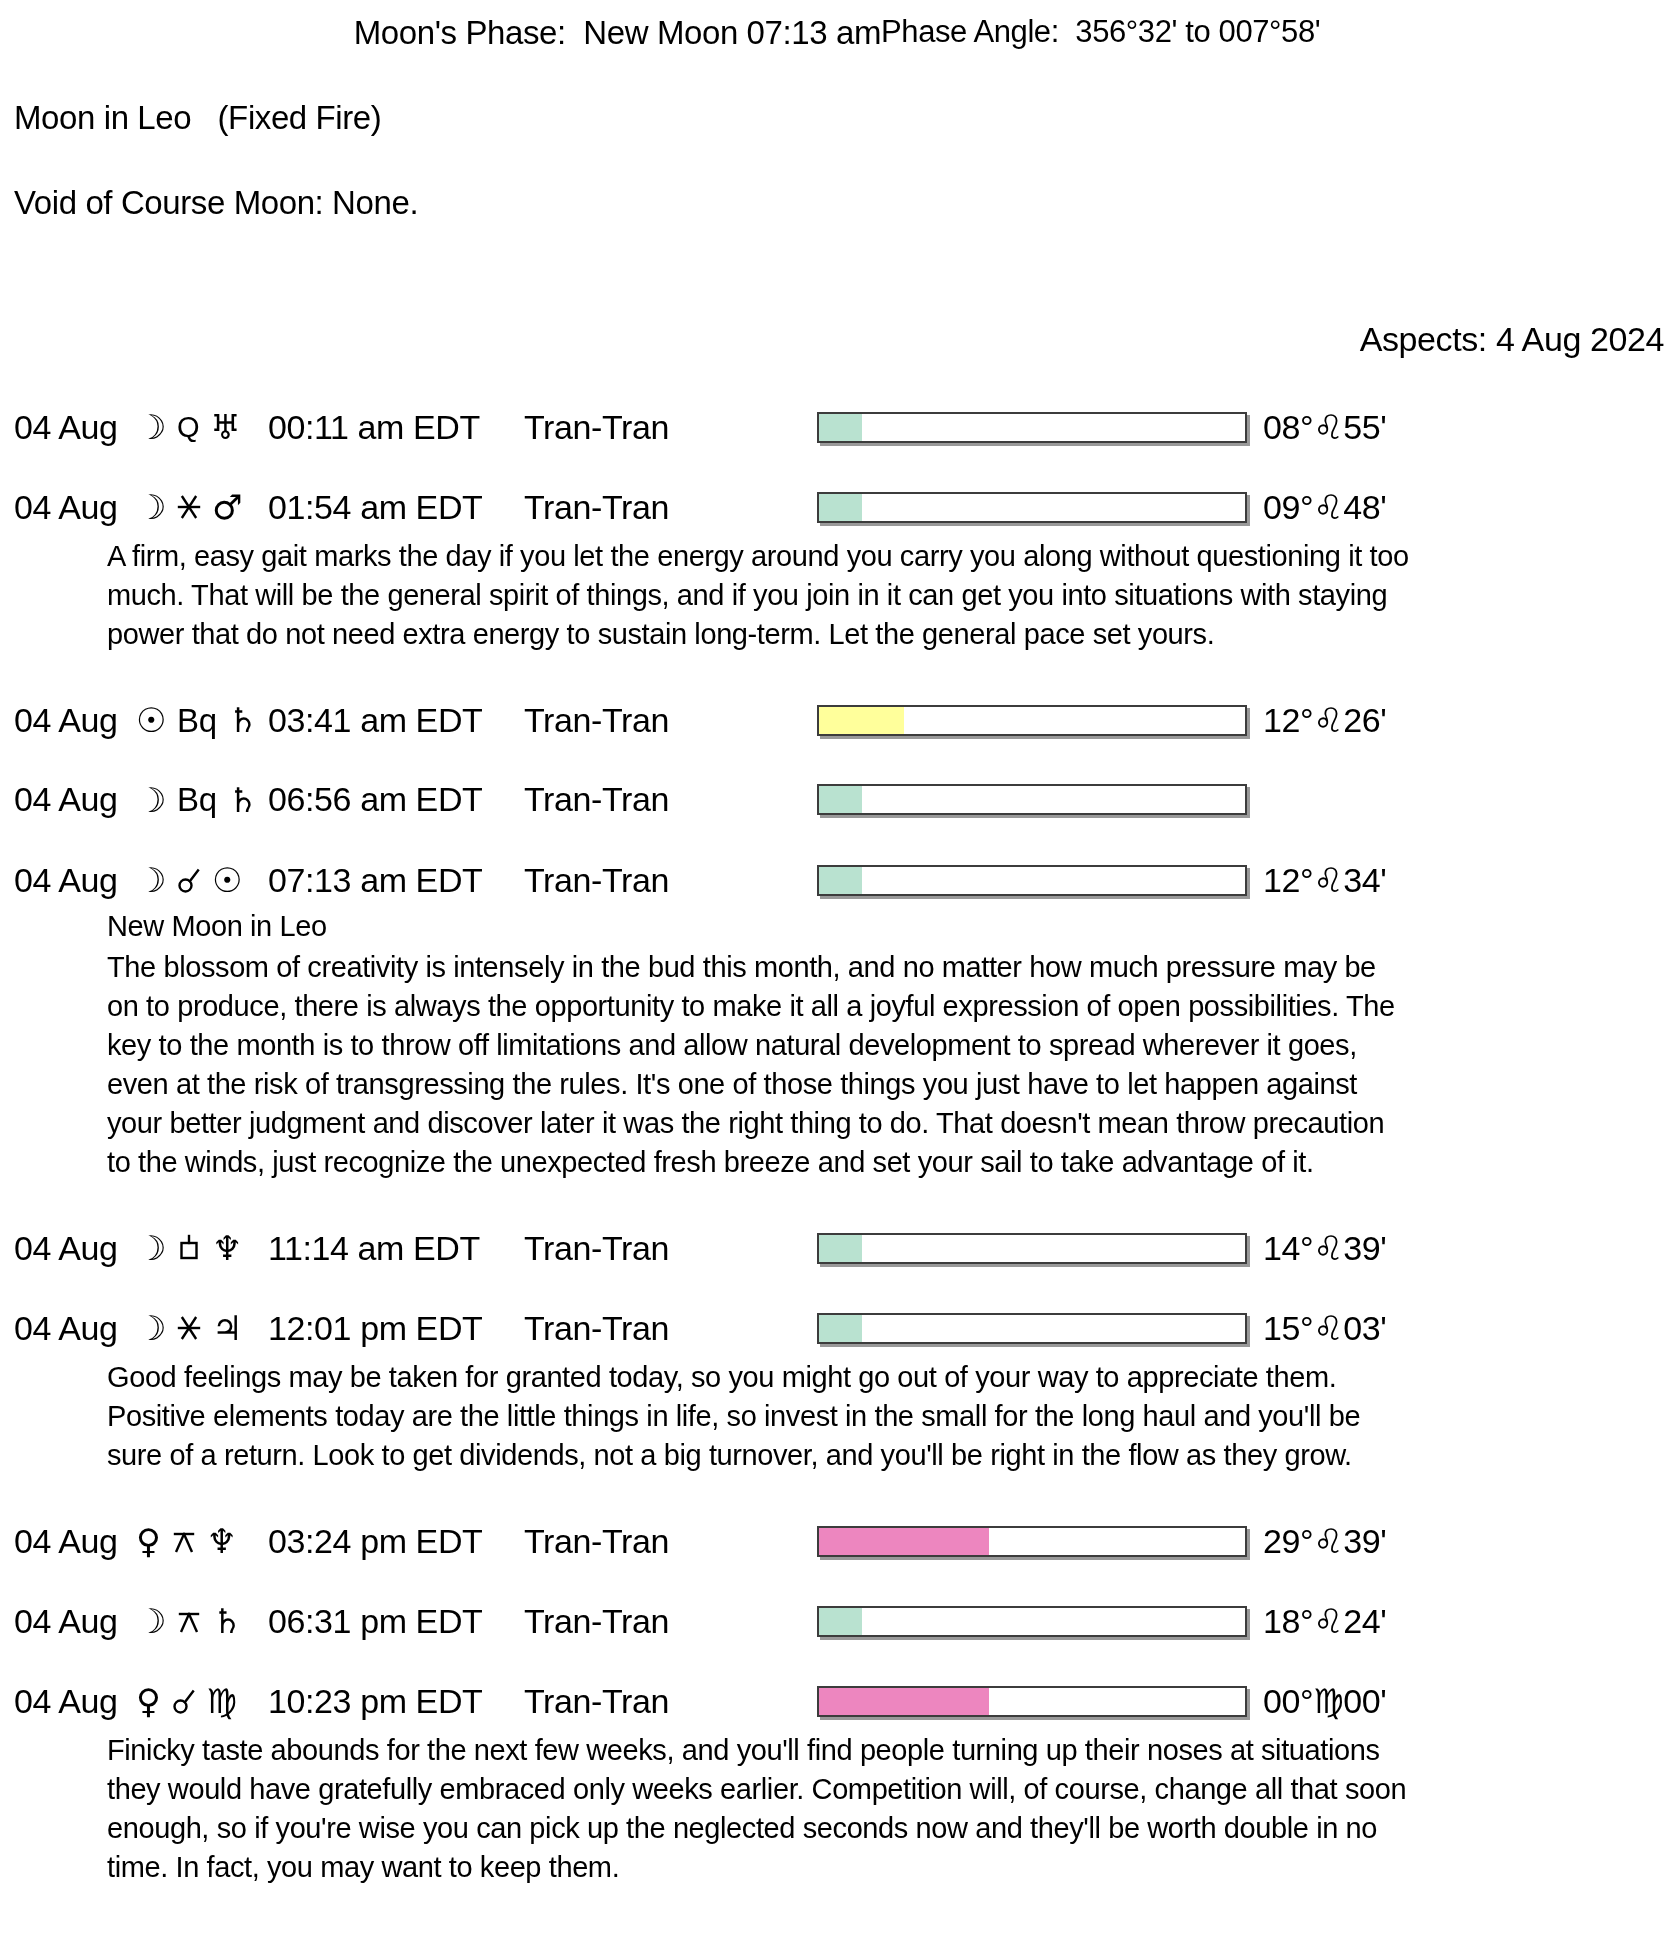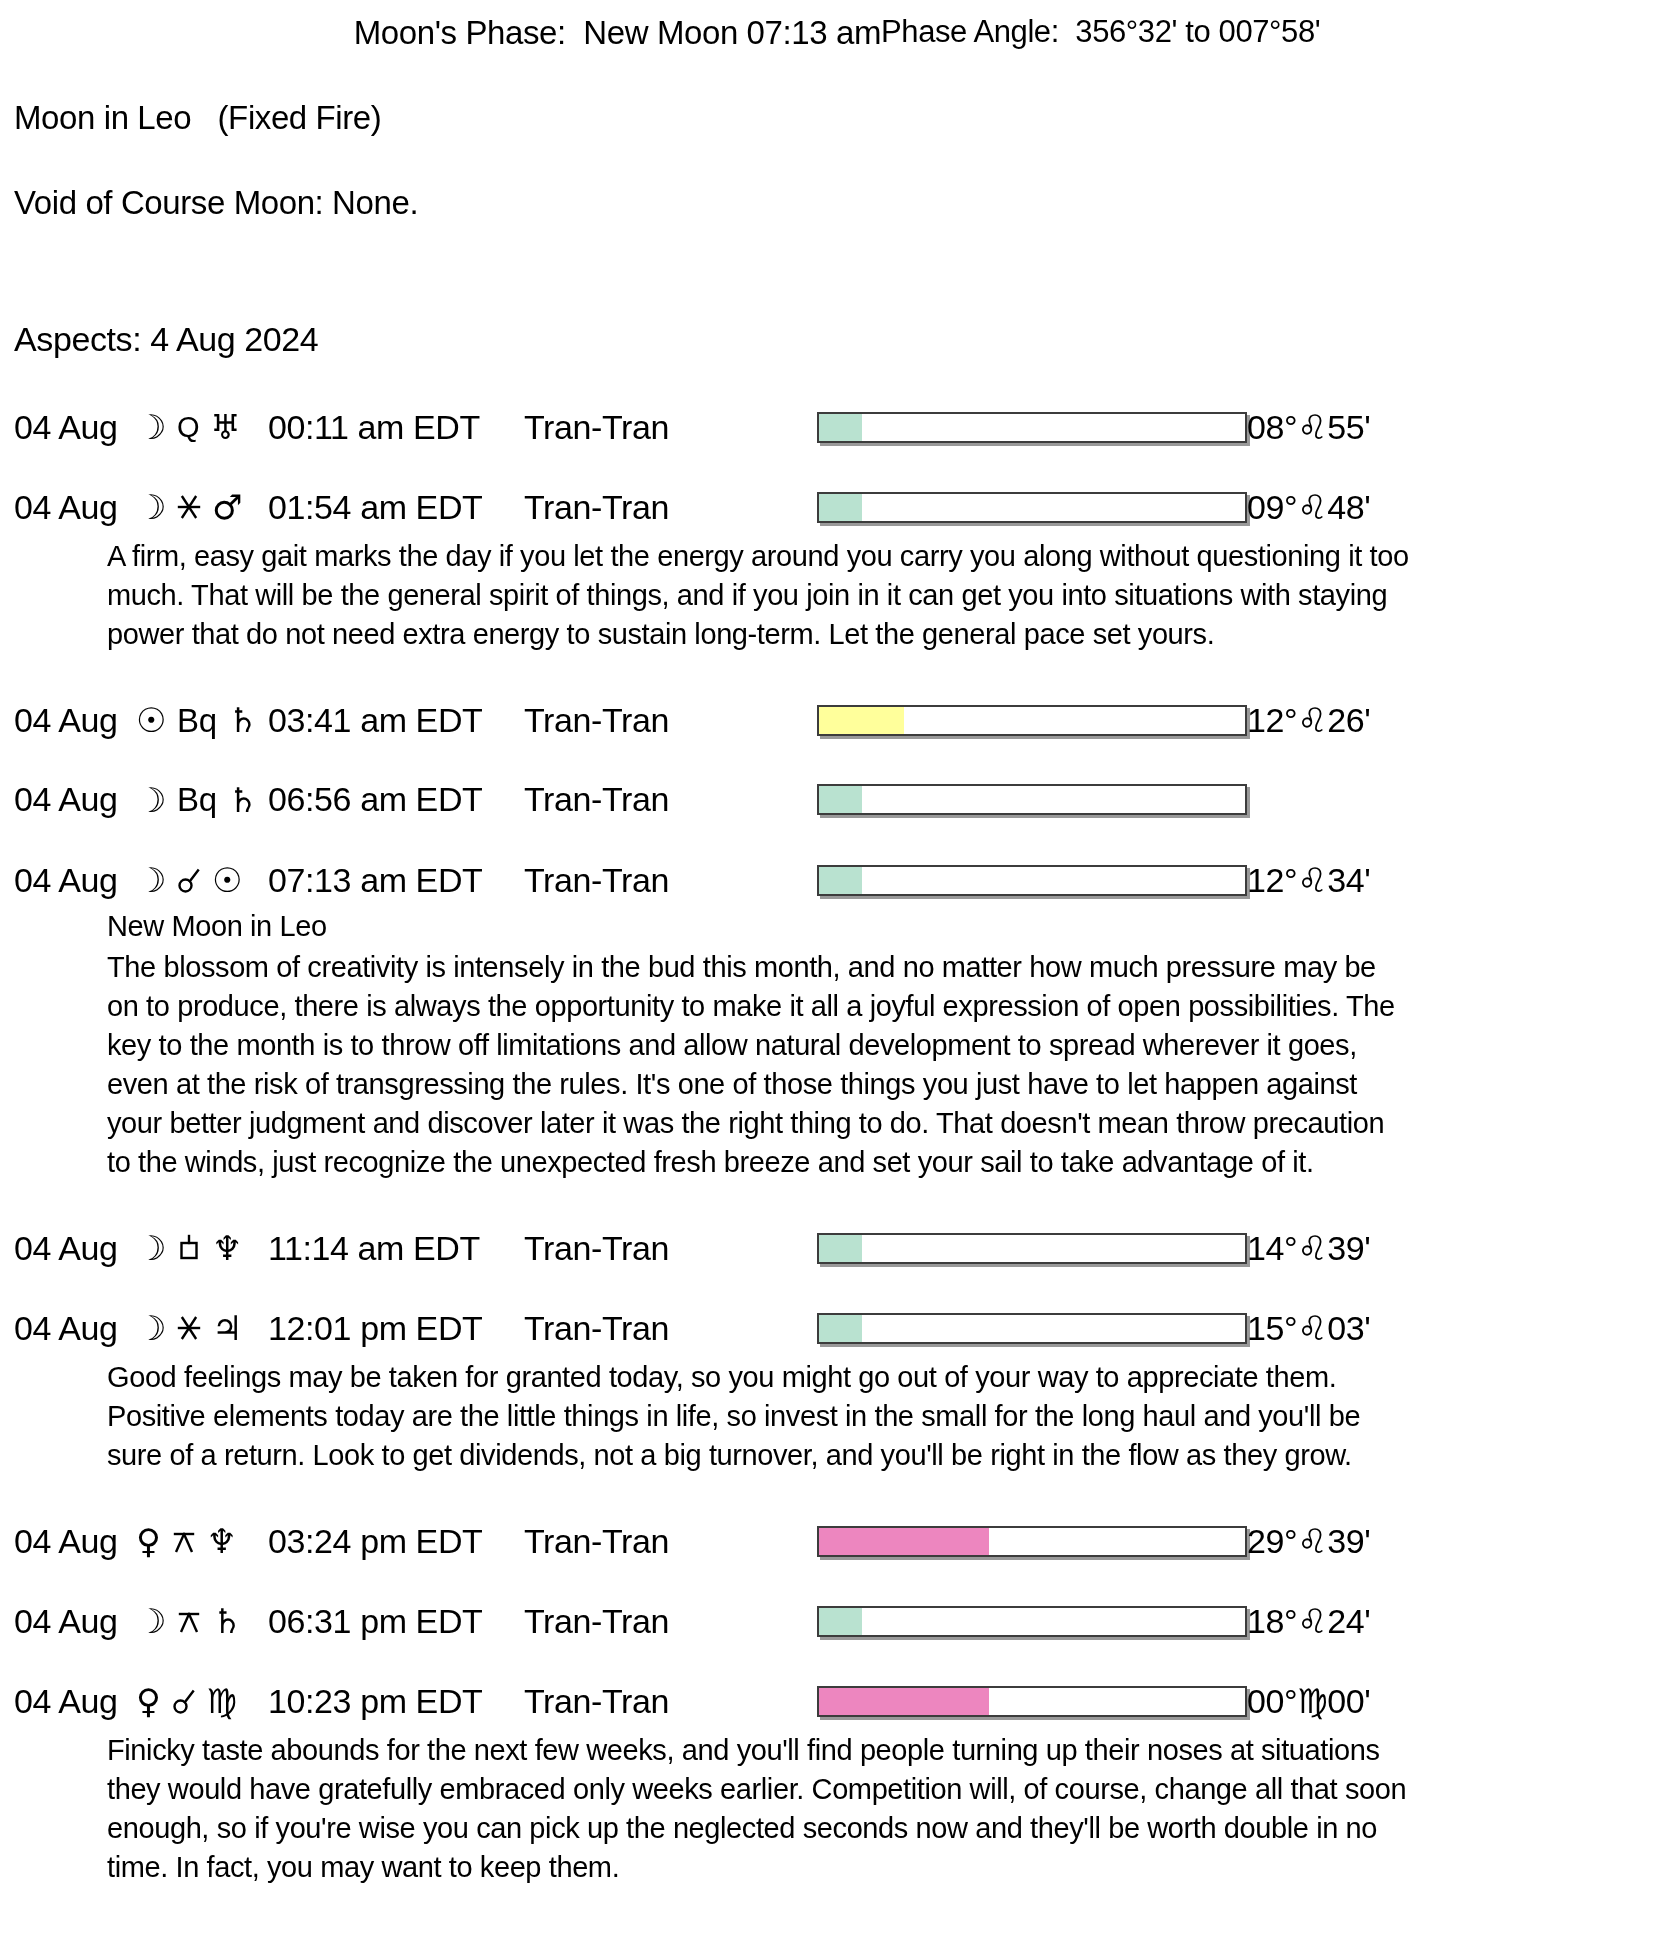--- a/index.html
+++ b/index.html
@@ -7,38 +7,38 @@
     width:1678px;min-height:1950px;box-sizing:border-box;
     background:#fff;color:#000;
     padding:6px 14px 10px 14px;
     font-family:"Liberation Sans","DejaVu Sans",sans-serif;
     letter-spacing:-0.4px;
     overflow:hidden;
   }
   .hdr-top{display:flex;justify-content:center;align-items:flex-start;font-size:33px;white-space:pre-wrap;margin-top:8px;}
   .hdr-line{font-size:33px;margin-top:47px;white-space:pre-wrap;}
   .phase-angle{font-size:31px;padding-right:4px;}
-  .aspects-title{text-align:left;font-size:34px;margin-top:98px;margin-bottom:48px;}
+  .aspects-title{text-align:right;font-size:34px;margin-top:98px;margin-bottom:48px;}
   .row{
     display:grid;
     grid-template-columns:122px 132px 256px 293px 430px auto;
     align-items:center;height:38px;margin-bottom:42px;font-size:34px;
   }
   .glyphs{display:flex;align-items:center;gap:11px;}
   .glyph{font-family:"DejaVu Sans",sans-serif;font-size:34px;line-height:1;}
   .aspect-text{font-size:29px;line-height:1;}
   .aspect-text.small{font-size:33px;font-weight:500;}
   .aspect-svg{display:inline-flex;}
   .aspect-svg svg{display:block;}
   .bar{
     width:430px;height:31px;box-sizing:border-box;background:#fff;
     border:2px solid #3c3c3c;box-shadow:3px 3px 0 #999;
   }
   .fill{height:100%;}
-  .degree{font-size:34px;white-space:nowrap;}
+  .degree{padding-left:16px;font-size:34px;white-space:nowrap;}
   .subtitle{font-size:29px;line-height:40px;margin:-34px 0 0 93px;}
   .note{font-size:29px;line-height:39px;margin:-30px 0 46px 93px;width:1305px;}
   .subtitle + .note{margin-top:2px;}
 </style>
 </head>
 <body>
 
 <div class="hdr-top">
   <span>Moon's Phase:  New Moon 07:13 am</span>
   <span class="phase-angle">Phase Angle:  356°32' to 007°58'</span>

